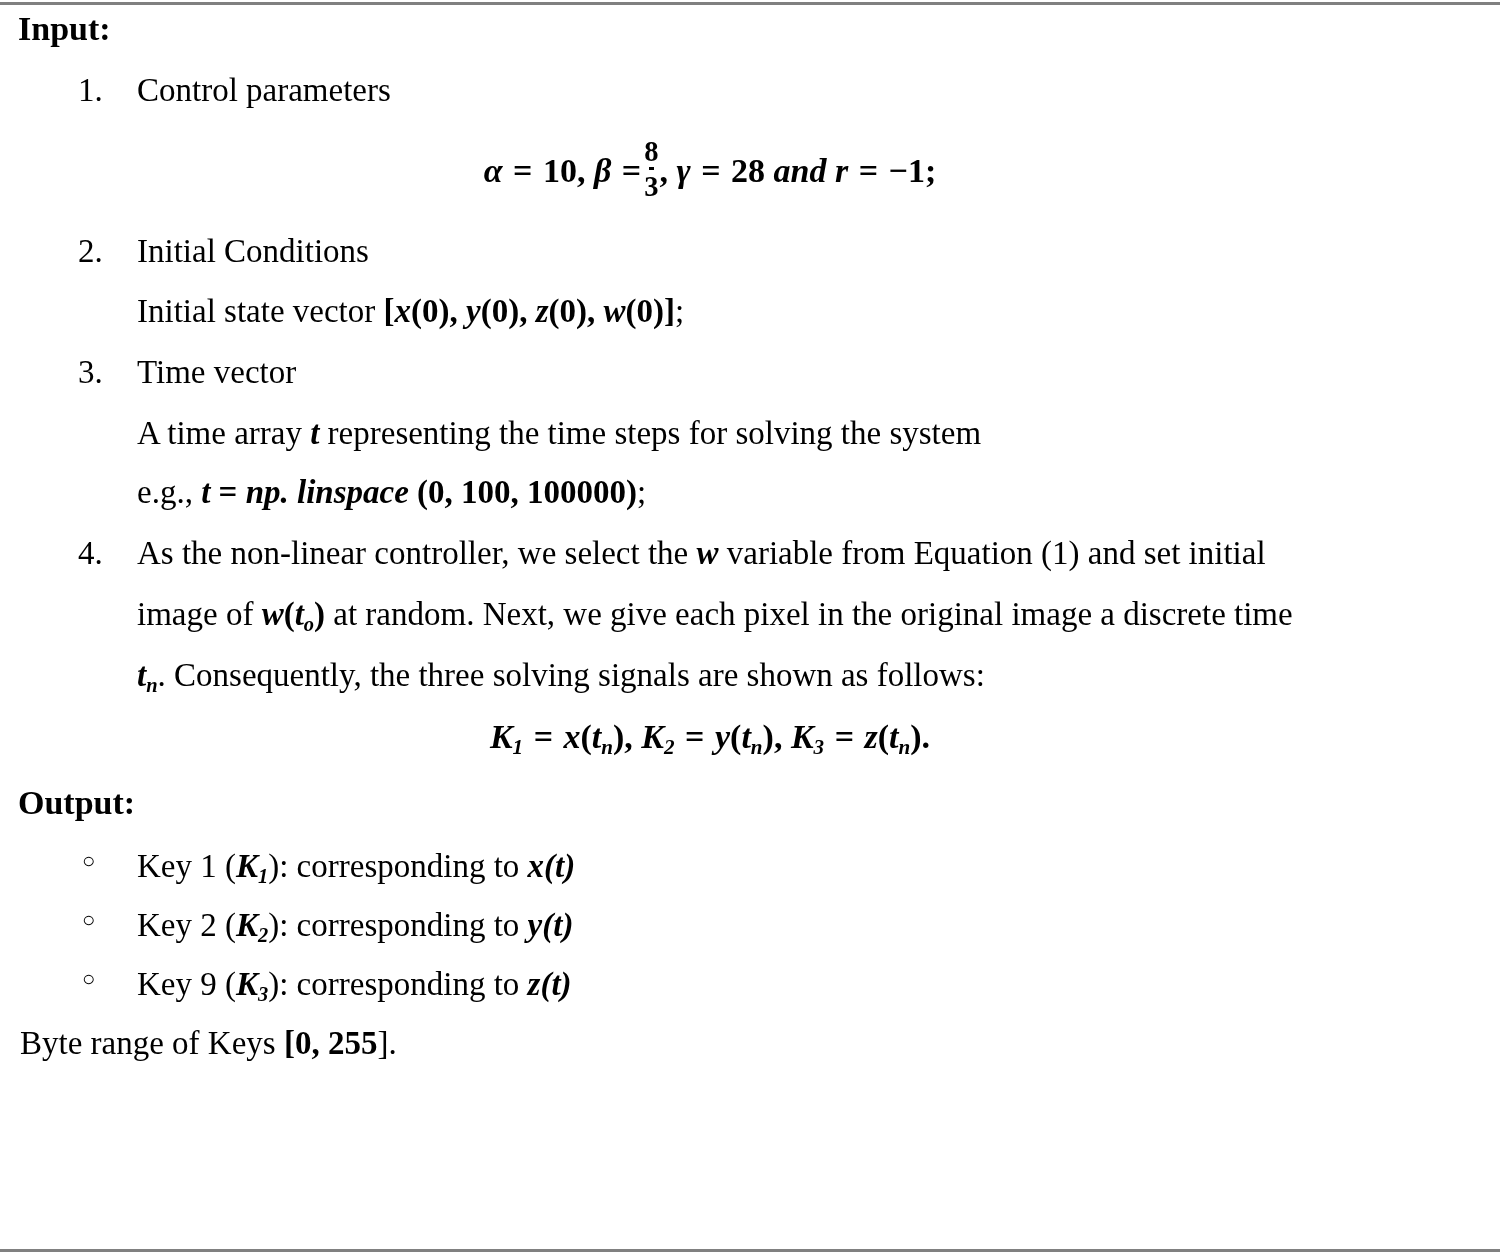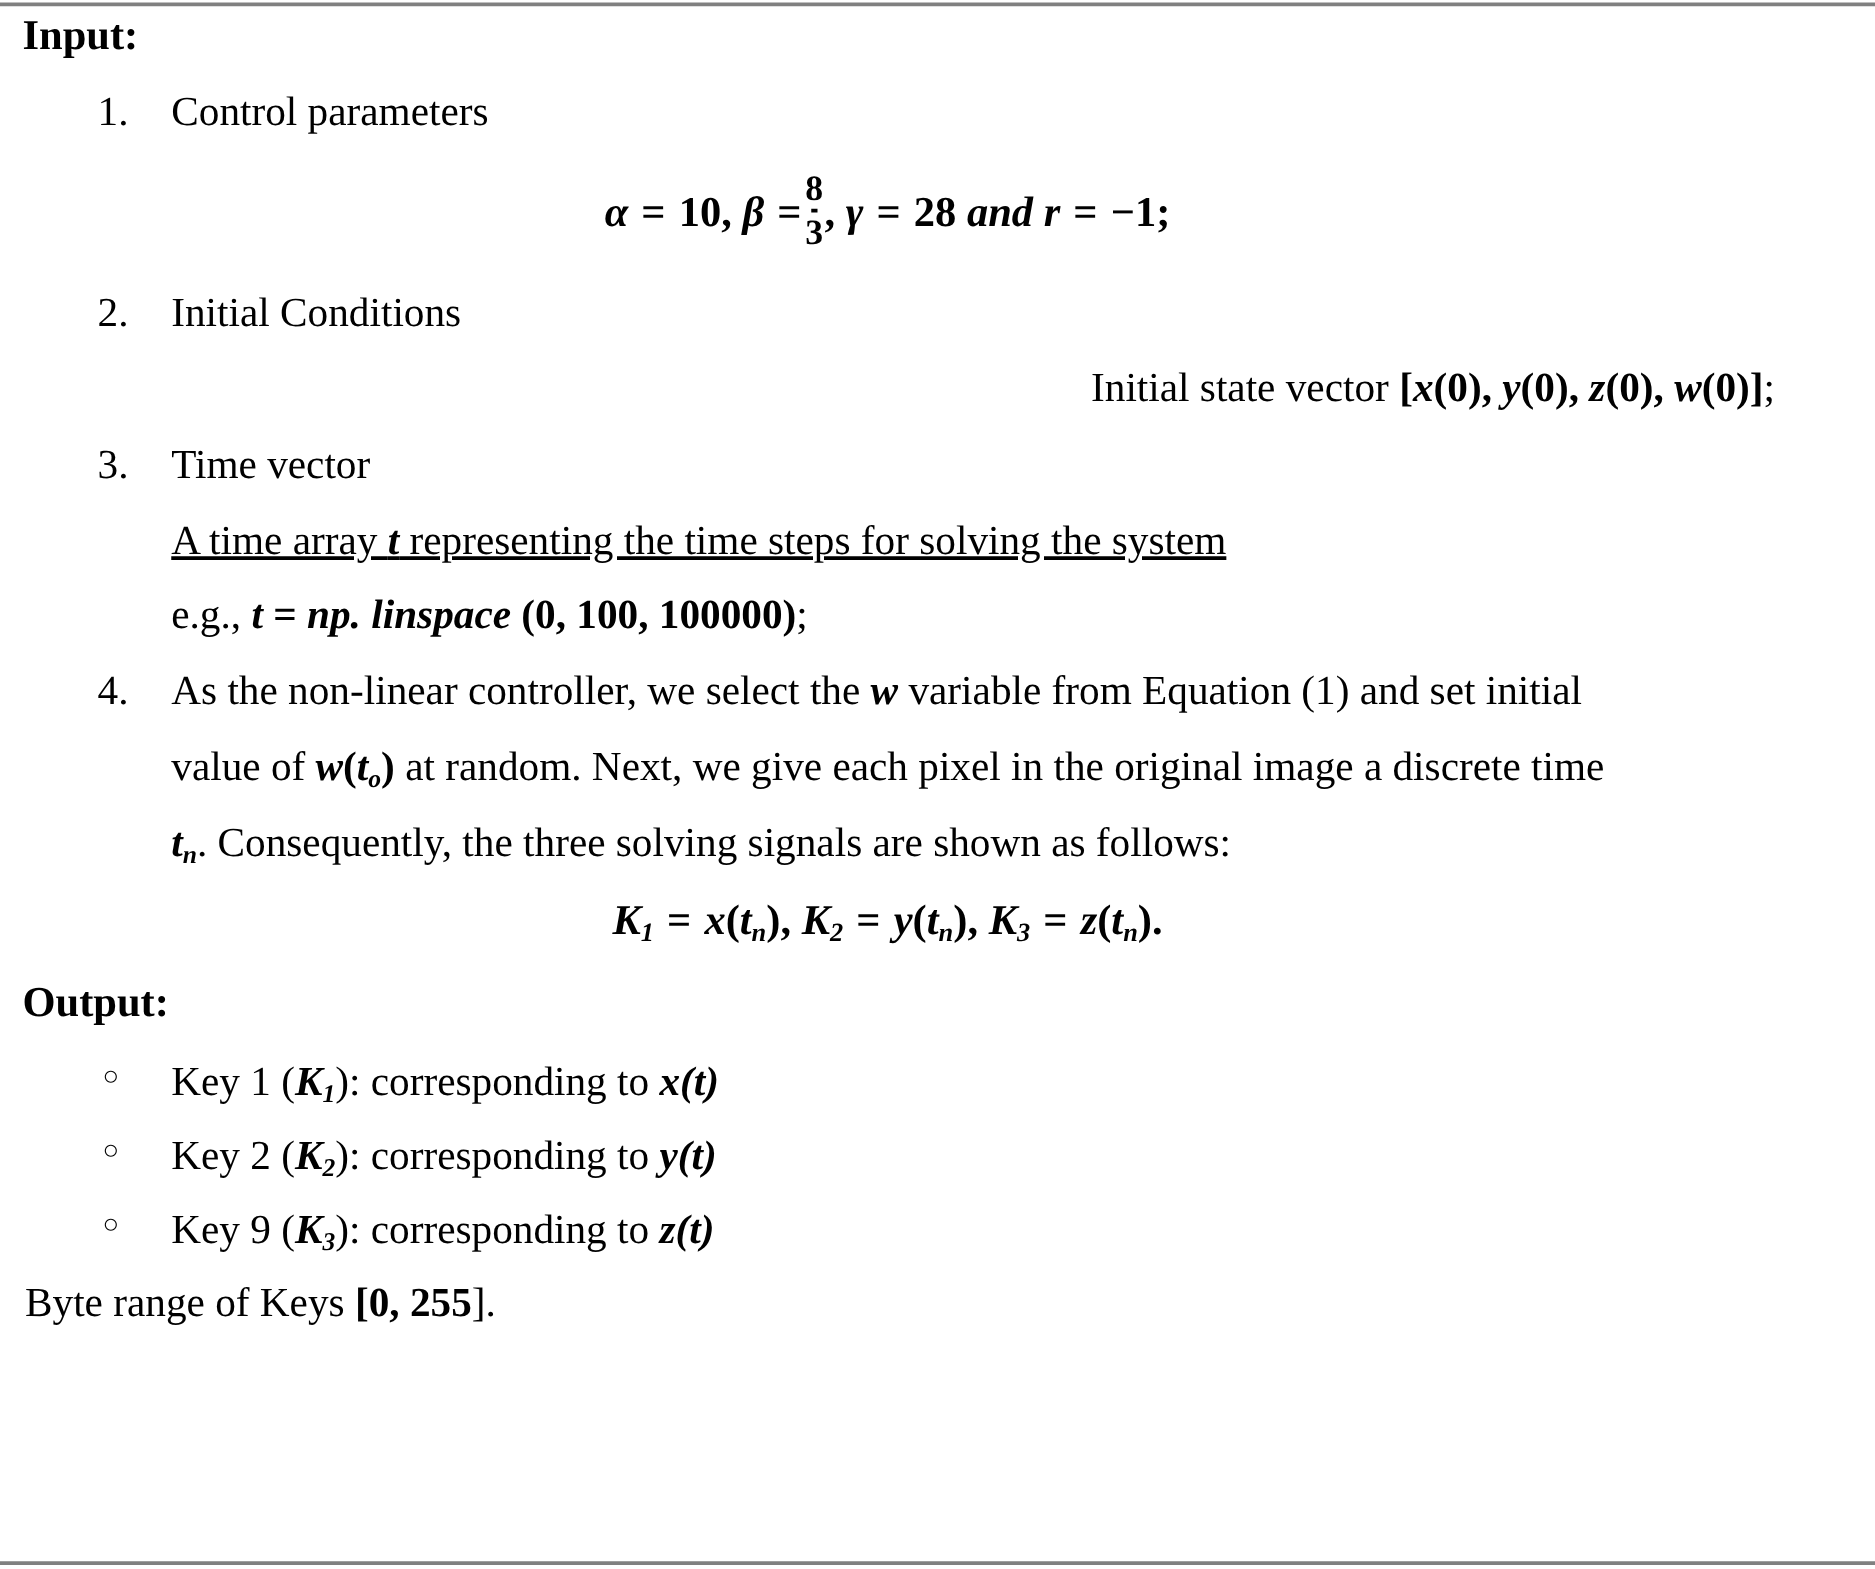--- a/index.html
+++ b/index.html
@@ -147,47 +147,47 @@
       <span class="mi">r</span>
       <span class="op">=</span>
       <span class="mb">−1</span><span class="mb">;</span>
     </div>
 
     <div class="item" style="margin-top:34px;">
       <span class="marker">2.</span>
       <span>Initial Conditions</span>
     </div>
 
-    <div class="cont nowrapline" style="margin-top:27px;text-align:right;">
+    <div class="cont nowrapline" style="margin-top:27px;">
       <span>Initial state vector </span><span class="mb">[</span><span class="mi">x</span><span class="mb">(<span>0</span>)</span><span class="mb">,&nbsp;</span><span class="mi">y</span><span class="mb">(<span>0</span>)</span><span class="mb">,&nbsp;</span><span class="mi">z</span><span class="mb">(<span>0</span>)</span><span class="mb">,&nbsp;</span><span class="mi">w</span><span class="mb">(<span>0</span>)</span><span class="mb">]</span><span>;</span>
     </div>
 
     <div class="item" style="margin-top:28px;">
       <span class="marker">3.</span>
       <span>Time vector</span>
     </div>
 
-    <div class="cont nowrapline" style="margin-top:28px;text-decoration:underline;">
+    <div class="cont nowrapline" style="margin-top:28px;">
       <span>A time array </span><span class="mi">t</span><span> representing the time steps for solving the system</span>
     </div>
 
     <div class="cont nowrapline" style="margin-top:26px;">
       <span>e.g., </span><span class="mi">t</span>
       <span class="mb">=</span>
       <span class="mi">np. linspace</span>
       <span class="mb"><span>(</span><span>0, 100, 100000</span><span>)</span></span><span>;</span>
     </div>
 
     <div class="item" style="margin-top:28px;">
       <span class="marker">4.</span>
       <span class="nowrapline"><span>As the non-linear controller, we select the </span><span class="mi">w</span><span> variable from Equation (1) and set initial</span></span>
     </div>
 
     <div class="cont nowrapline" style="margin-top:28px;">
-      <span>value of </span><span class="mi">w</span><span class="mb">(</span><span class="mi"><span>t</span><sub>o</sub></span><span class="mb">)</span><span> at random. Next, we give each pixel in the original image a discrete time</span>
+      <span>image of </span><span class="mi">w</span><span class="mb">(</span><span class="mi"><span>t</span><sub>o</sub></span><span class="mb">)</span><span> at random. Next, we give each pixel in the original image a discrete time</span>
     </div>
 
     <div class="cont nowrapline" style="margin-top:28px;">
       <span class="mi"><span>t</span><sub>n</sub></span><span>. Consequently, the three solving signals are shown as follows:</span>
     </div>
 
     <div class="eq" style="margin-top:26px;">
       <span class="mi"><span>K</span><sub>1</sub></span>
       <span class="op">=</span>
       <span class="mi">x</span><span class="mb">(<span class="mi"><span>t</span><sub>n</sub></span>)</span><span class="mb">,</span>

